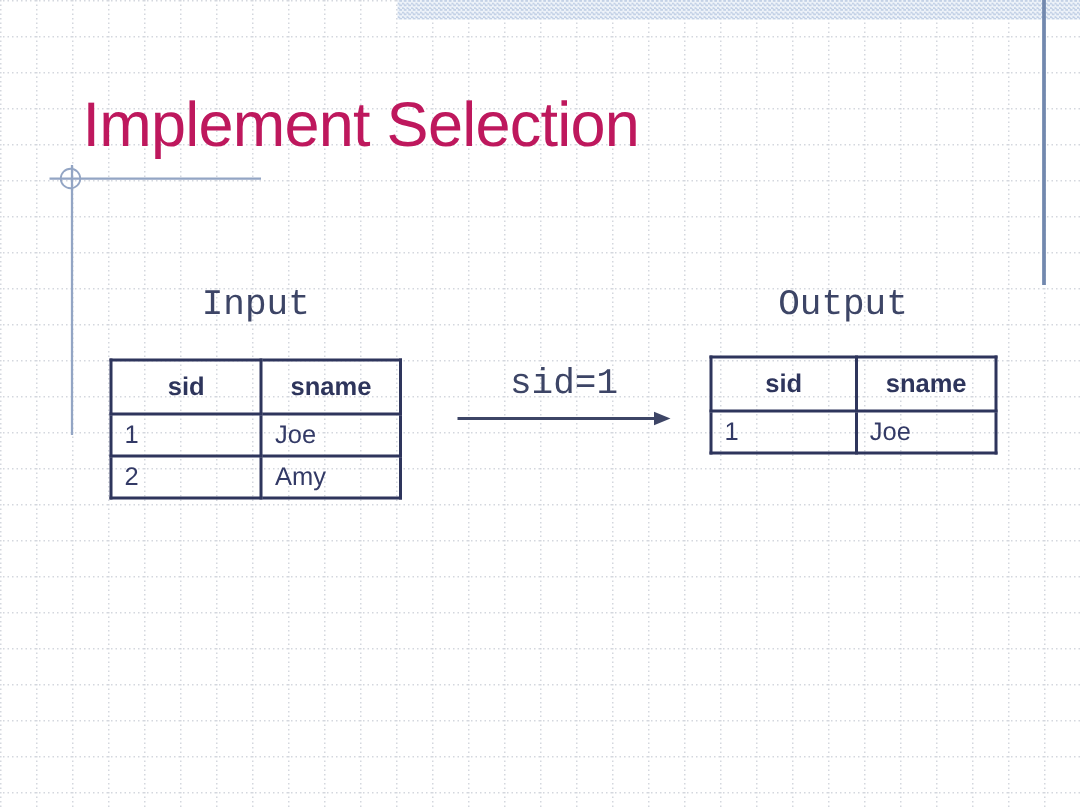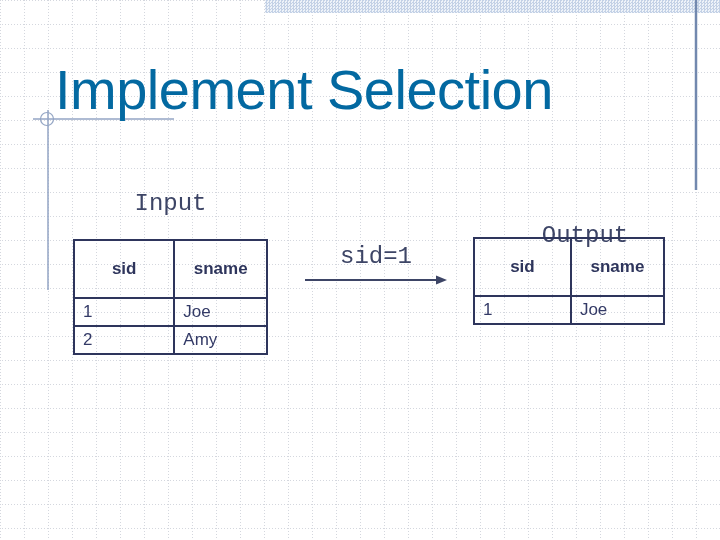--- a/index.html
+++ b/index.html
@@ -10,41 +10,41 @@
   }
   .layer{position:absolute;left:0;top:0;width:720px;height:540px;pointer-events:none;}
   #grid-svg{z-index:0;}
   #decor-svg{z-index:2;}
   .top-strip{
     position:absolute;left:265px;top:0;width:455px;height:13px;z-index:1;
     background:conic-gradient(#c3d1e6 25%, #eef3f9 0 50%, #c3d1e6 0 75%, #eef3f9 0) 0 0 / 3px 3px;
   }
   .slide-title{
     position:absolute;left:55px;top:62px;z-index:3;
-    font-size:56px;line-height:1;letter-spacing:-0.5px;
-    color:#0369a1;white-space:nowrap;
+    font-size:42px;line-height:1;letter-spacing:-0.5px;
+    color:#be185d;white-space:nowrap;
   }
   .section-label{
     position:absolute;z-index:3;font-size:24px;line-height:1;
     color:#3d4566;text-align:center;font-family:Liberation Mono, monospace;
   }
   #input-label{left:73px;top:192px;width:195px;}
-  #output-label{left:489px;top:192px;width:192px;margin-top:32px;}
+  #output-label{left:466px;top:192px;width:192px;}
   #arrow-label{left:303px;top:245px;width:146px;text-align:center;}
   table.data-table{
     position:absolute;z-index:3;border-collapse:collapse;table-layout:fixed;
     background:transparent;
   }
   #input-table{left:73px;top:239px;width:195px;}
   #output-table{left:473px;top:237px;width:192px;}
   .data-table th,.data-table td{
     border:2px solid #2e355c;font-size:17px;color:#2e355c;
     overflow:hidden;white-space:nowrap;
   }
-  .data-table th{font-weight:bold;text-align:center;height:22px;padding:17px 4px;}
+  .data-table th{font-weight:bold;text-align:center;height:22px;padding:6px 4px;}
   .data-table td{font-weight:normal;text-align:left;height:24px;padding:1px 4px 1px 8px;color:#333a66;}
   .arrow-wrap{position:absolute;left:303px;top:272px;width:146px;height:12px;z-index:3;}
 </style>
 </head>
 <body>
 
 <svg id="grid-svg" class="layer" width="720" height="540" xmlns="http://www.w3.org/2000/svg" aria-hidden="true">
   <defs>
     <pattern id="gridpat" width="24" height="24" patternUnits="userSpaceOnUse">
       <path d="M24 0.5 H0 M0.5 0 V24" fill="none" stroke="#d4d7de" stroke-width="1" stroke-dasharray="1 2"></path>

